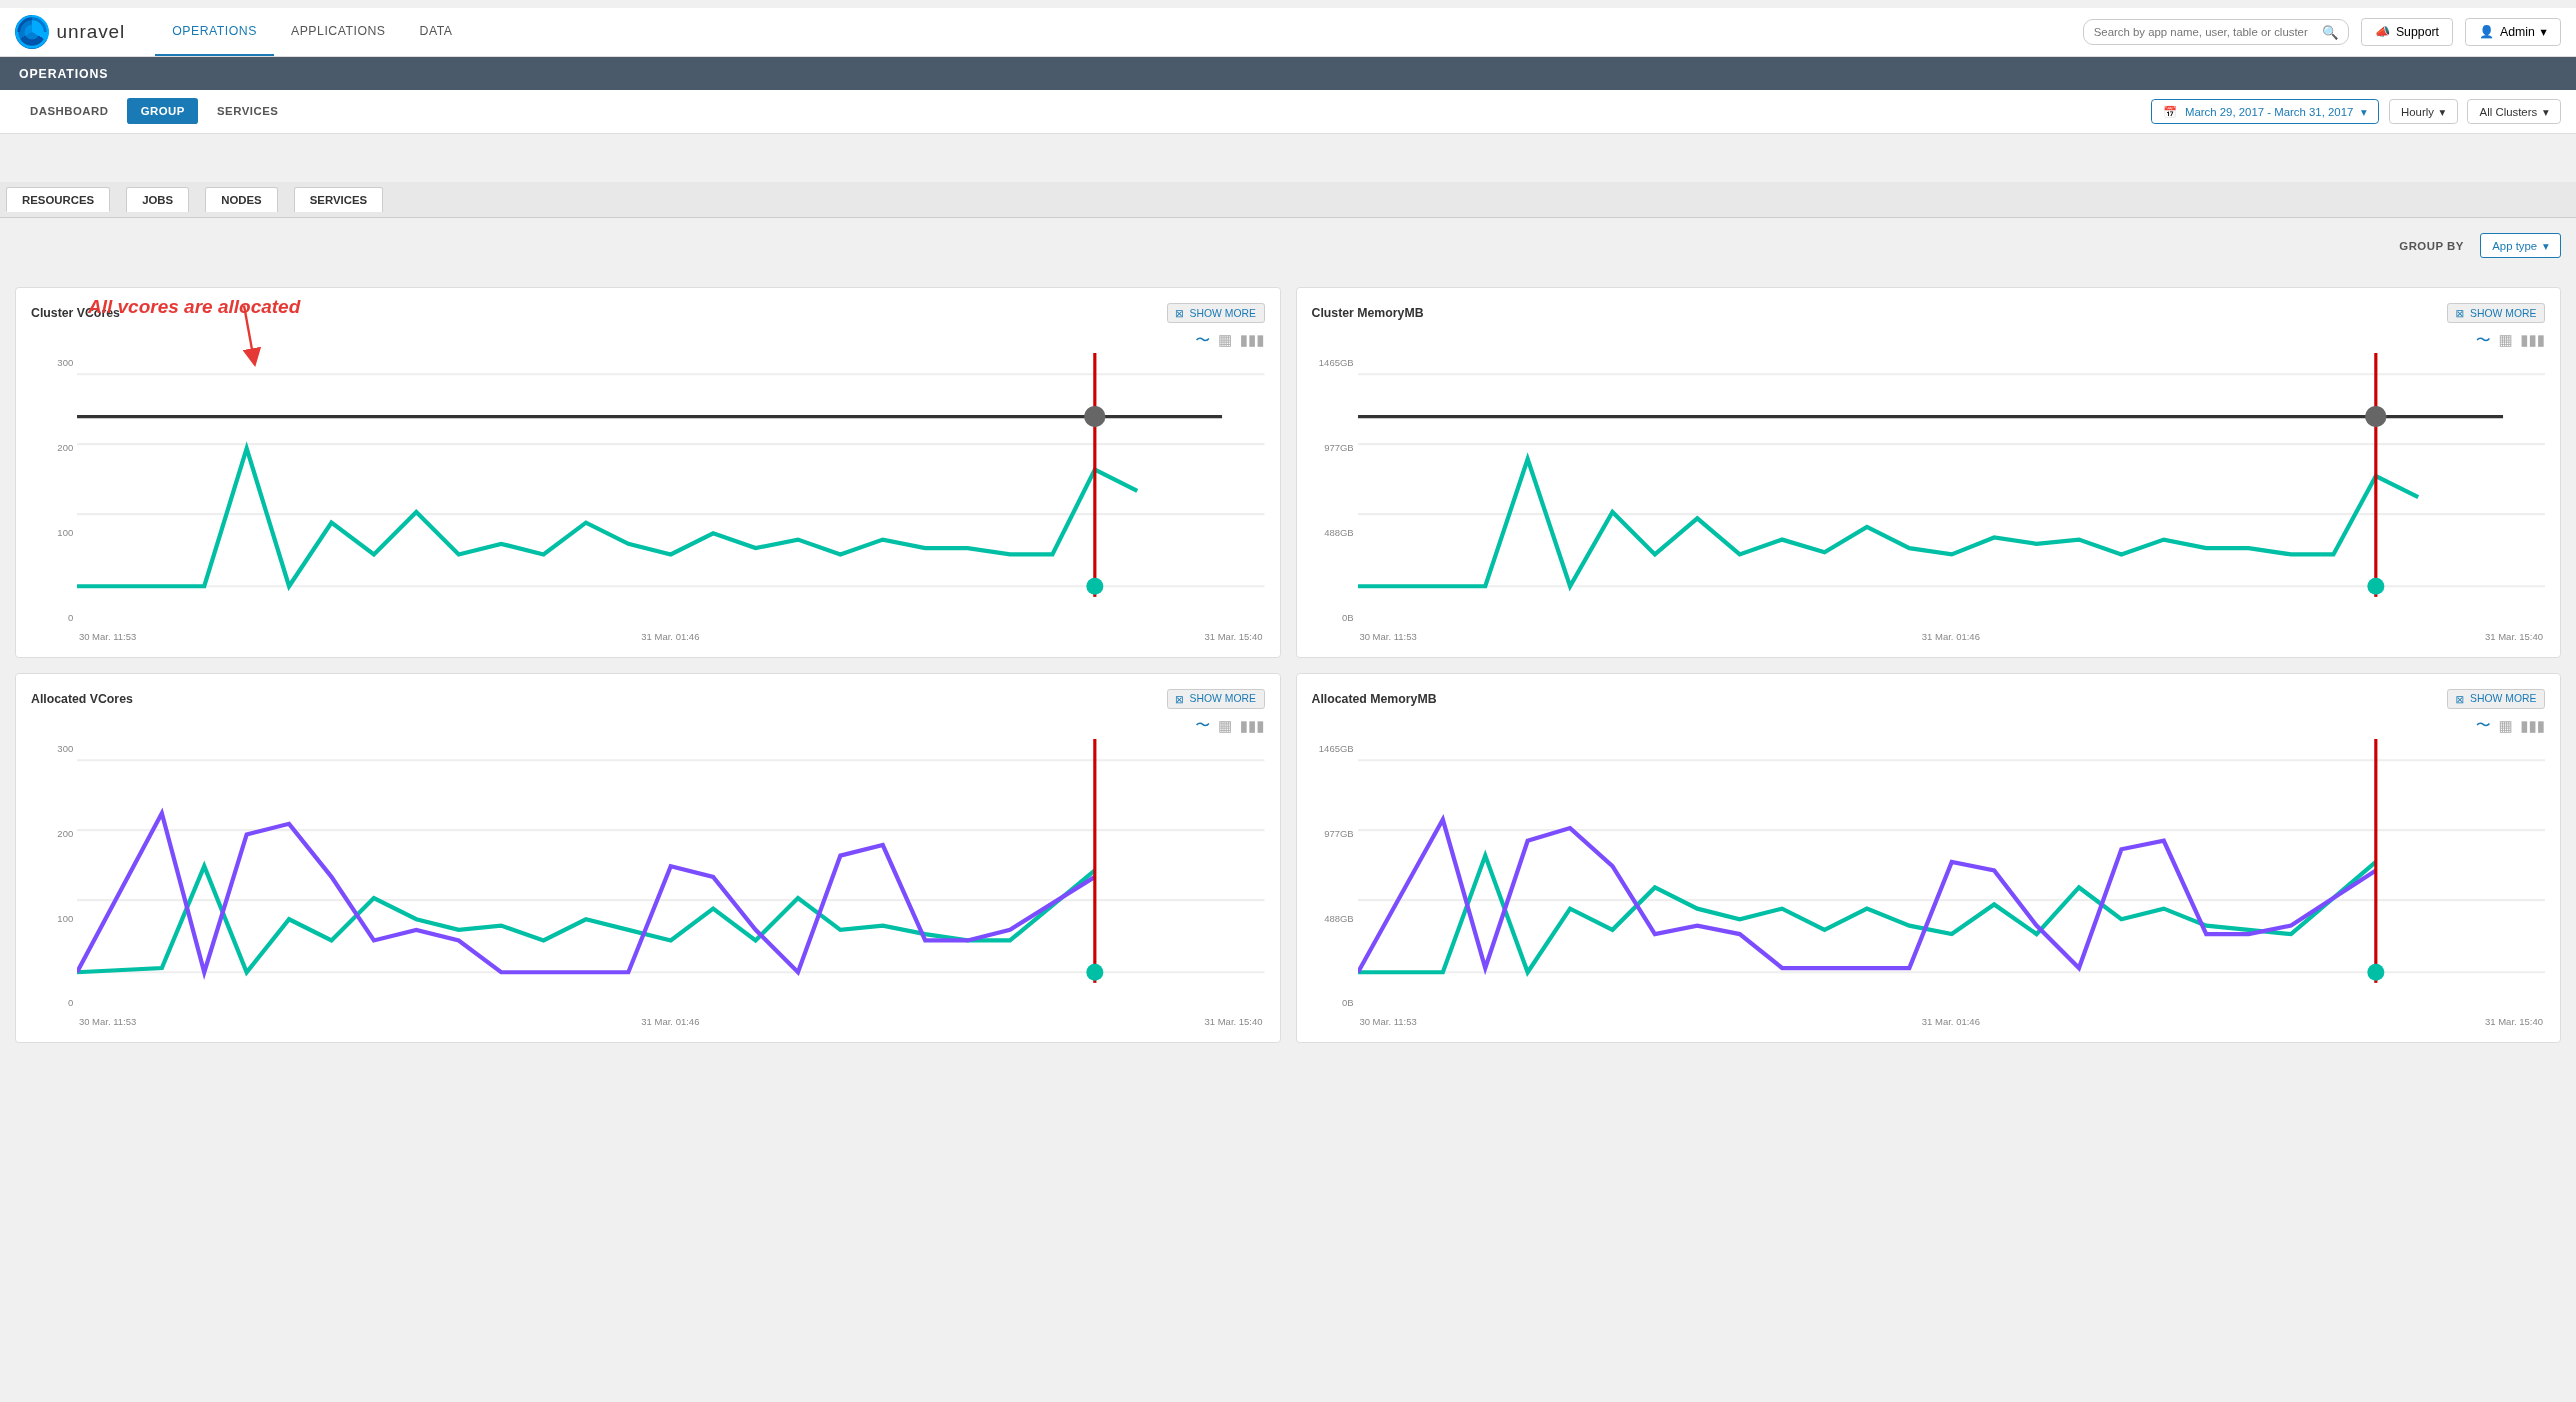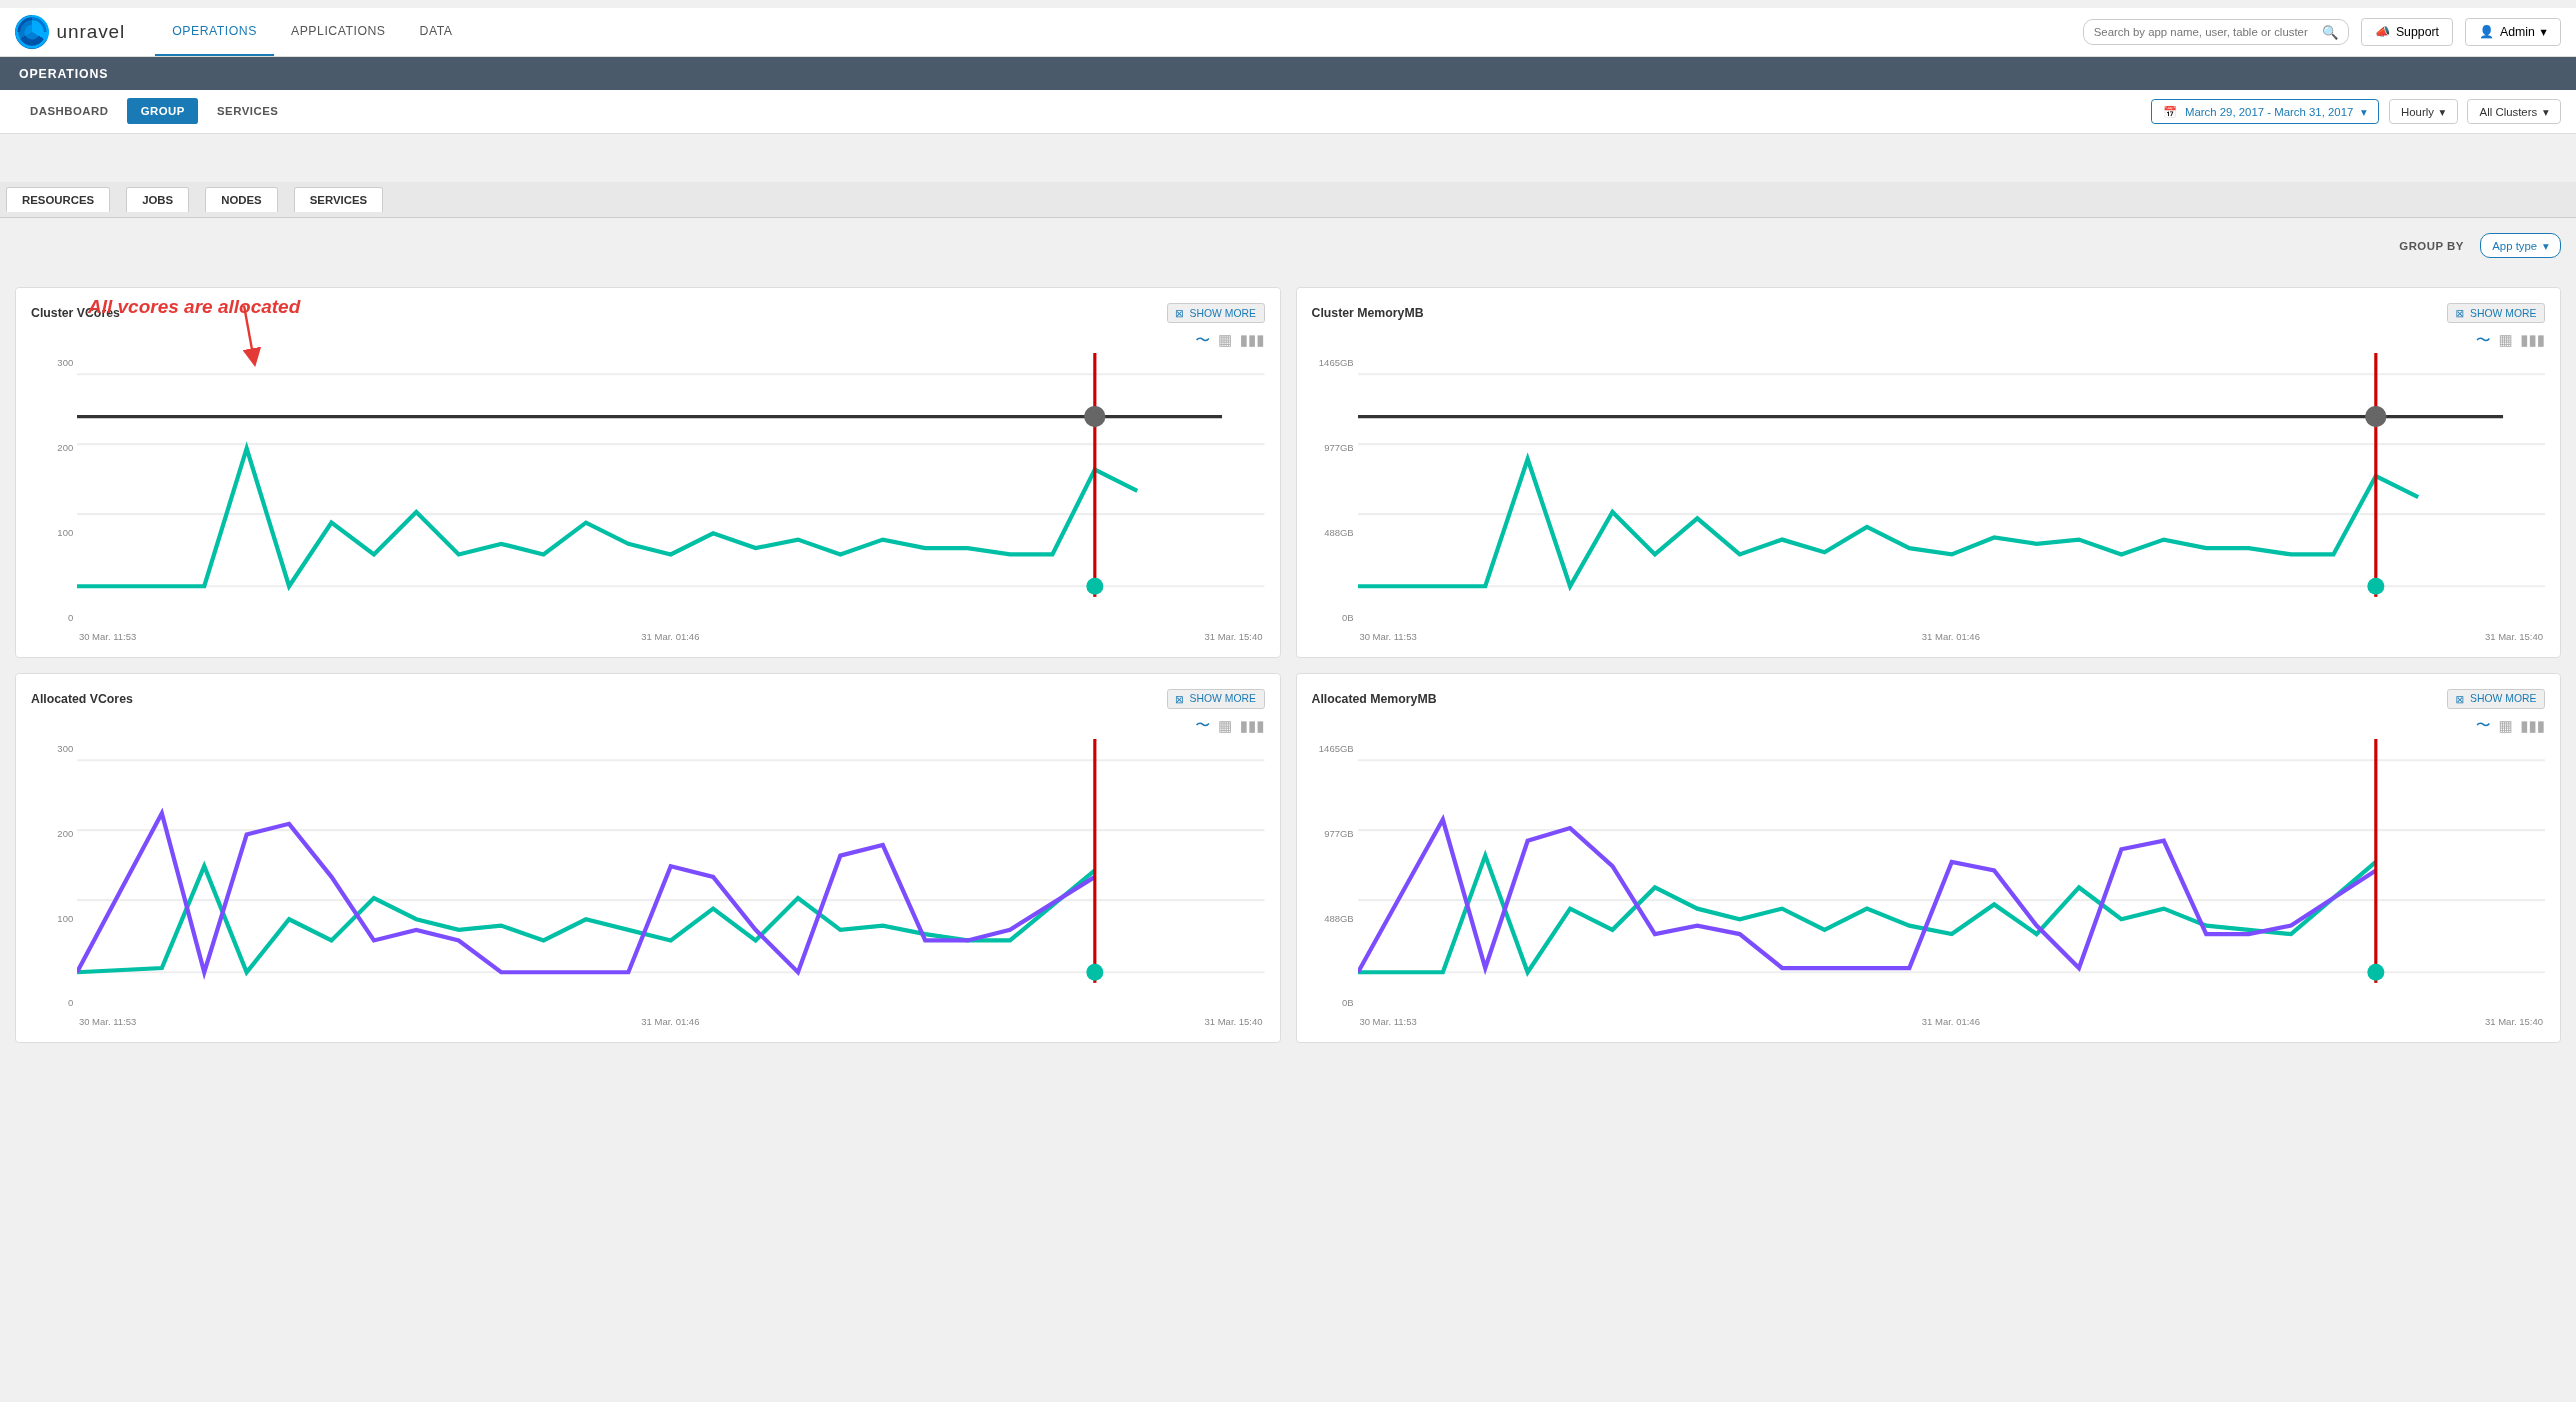--- a/index.html
+++ b/index.html
@@ -36,21 +36,21 @@
     .secondary-tabs { background: #e8e8e8; border-bottom: 0.9px solid #ccc; display: flex; padding: 0 6px; gap: 16px; height: 36px; align-items: center; margin-top: 48px; }
     .sec-tab { padding: 5.7px 15px; border: 0.9px solid #ccc; border-bottom: none; background: #fff; cursor: pointer; font-size: 11.4px; font-weight: 600; color: #333; border-radius: 2.8px 2.8px 0 0; }
     .sec-tab.active { background: #fff; border-bottom: 0.9px solid #fff; color: #333; }
 
     
     .main-content { padding: 15px; }
 
     
     .group-by-bar { display: flex; align-items: center; justify-content: flex-end; margin-bottom: 29px; gap: 16px; }
     .group-by-label { font-size: 11.4px; font-weight: 600; color: #555; letter-spacing: 0.5px; }
-    .group-by-btn { display: flex; align-items: center; gap: 5.7px; padding: 4.7px 11.4px; border: 0.9px solid #1a7ab5; border-radius: 10px; background: #fff; cursor: pointer; font-size: 11.4px; color: #1a7ab5; }
+    .group-by-btn { display: flex; align-items: center; gap: 5.7px; padding: 4.7px 11.4px; border: 0.9px solid #1a7ab5; border-radius: 3px; background: #fff; cursor: pointer; font-size: 11.4px; color: #1a7ab5; }
 
     
     .charts-grid { display: grid; grid-template-columns: 1fr 1fr; gap: 15px; }
 
     .chart-card { background: #fff; border: 0.9px solid #ddd; border-radius: 3.8px; padding: 15px; position: relative; min-height: 209px; }
     .chart-header { display: flex; align-items: center; justify-content: space-between; margin-bottom: 7.6px; }
     .chart-title { font-size: 12.3px; font-weight: 600; color: #333; }
     .show-more-btn { display: flex; align-items: center; gap: 5.7px; font-size: 10.4px; color: #1a7ab5; cursor: pointer; border: 0.9px solid #ccc; padding: 2.8px 7.6px; border-radius: 2.8px; }
 
     .chart-wrapper { display: flex; }

